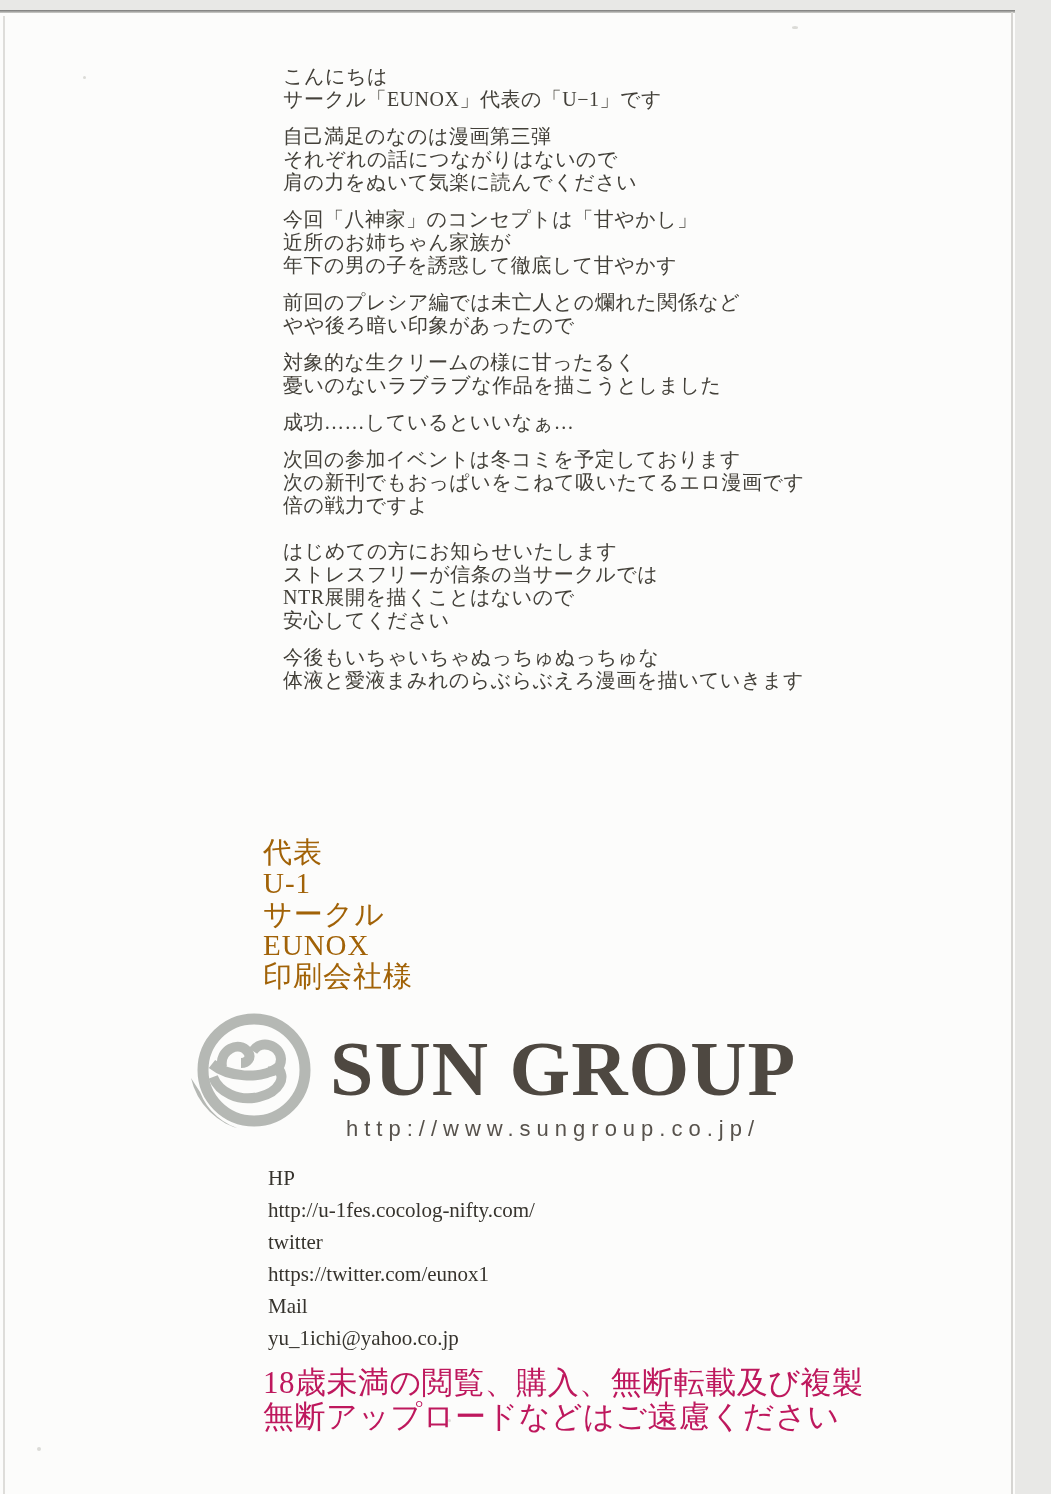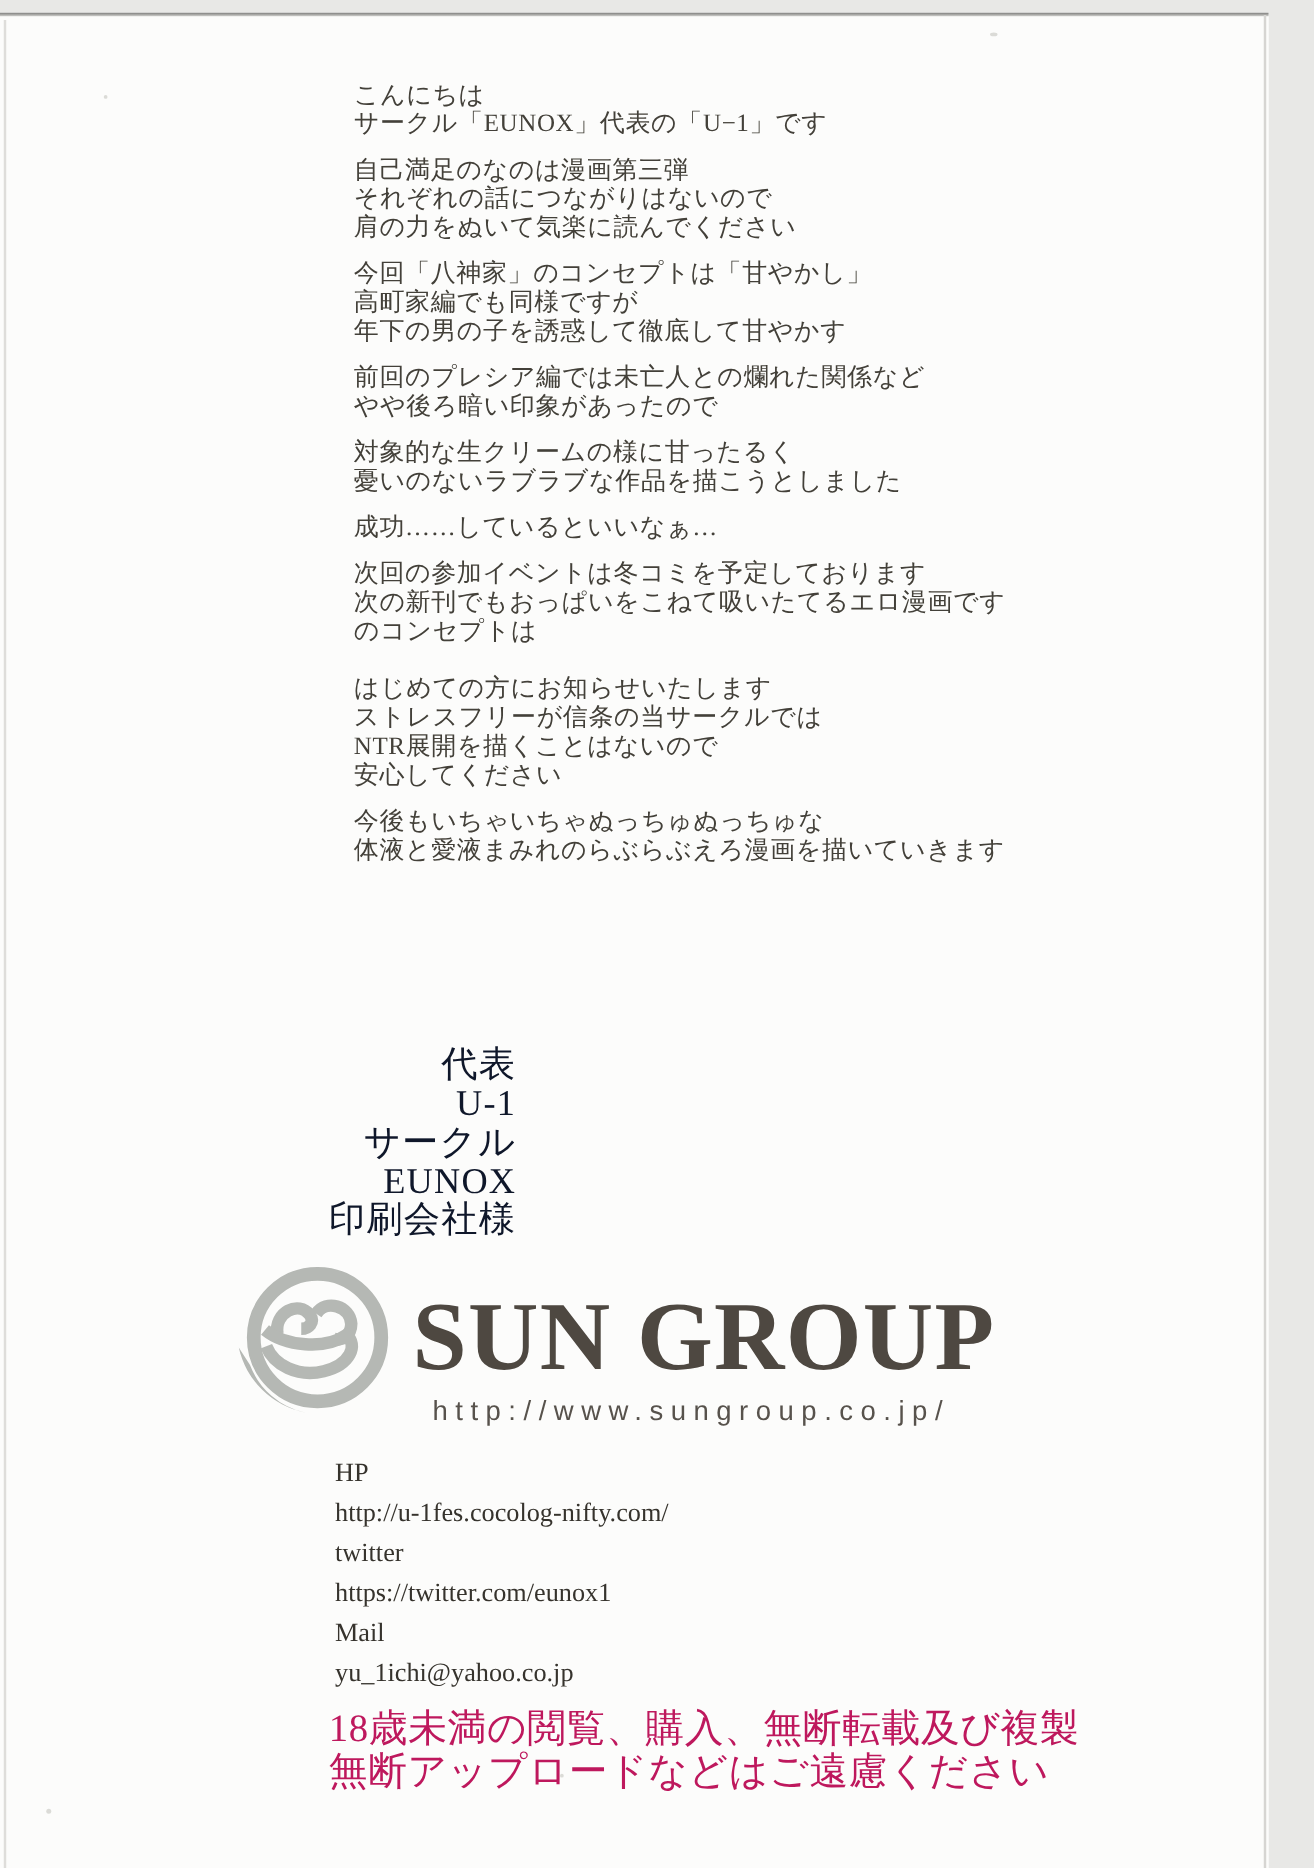--- a/index.html
+++ b/index.html
@@ -26,21 +26,21 @@
     font-size:20px;line-height:23px;color:#434039;
     letter-spacing:0.5px;
   }
   .afterword p{margin:0 0 14px 0;}
   .afterword p.gap-large{margin-top:23px;}
   .ln{display:block;white-space:nowrap;}
 
   
   .credits{
     position:absolute;left:263px;top:827px;
-    font-size:29px;line-height:31px;color:#0f172a;letter-spacing:1px;text-align:right;
+    font-size:29px;line-height:31px;color:#a16207;letter-spacing:1px;
   }
   .credits div{white-space:nowrap;}
 
   
   .printer{position:absolute;left:186px;top:998px;display:flex;align-items:flex-end;}
   .printer svg{display:block;flex:0 0 auto;}
   .printer-right{margin-left:10px;}
   .printer-name{
     font-size:78px;font-weight:bold;line-height:1;
     margin-top:22px;letter-spacing:1px;color:#4e4841;
@@ -85,38 +85,38 @@
       <span class="ln">こんにちは</span>
       <span class="ln">サークル「EUNOX」代表の「U−1」です</span>
     </p>
     <p class="para">
       <span class="ln">自己満足のなのは漫画第三弾</span>
       <span class="ln">それぞれの話につながりはないので</span>
       <span class="ln">肩の力をぬいて気楽に読んでください</span>
     </p>
     <p class="para">
       <span class="ln">今回「八神家」のコンセプトは「甘やかし」</span>
-      <span class="ln">高町家編でも同様ですが</span>
+      <span class="ln">近所のお姉ちゃん家族が</span>
       <span class="ln">年下の男の子を誘惑して徹底して甘やかす</span>
     </p>
     <p class="para">
       <span class="ln">前回のプレシア編では未亡人との爛れた関係など</span>
       <span class="ln">やや後ろ暗い印象があったので</span>
     </p>
     <p class="para">
       <span class="ln">対象的な生クリームの様に甘ったるく</span>
       <span class="ln">憂いのないラブラブな作品を描こうとしました</span>
     </p>
     <p class="para">
       <span class="ln">成功……しているといいなぁ…</span>
     </p>
     <p class="para">
       <span class="ln">次回の参加イベントは冬コミを予定しております</span>
       <span class="ln">次の新刊でもおっぱいをこねて吸いたてるエロ漫画です</span>
-      <span class="ln">のコンセプトは</span>
+      <span class="ln">倍の戦力ですよ</span>
     </p>
     <p class="para gap-large">
       <span class="ln">はじめての方にお知らせいたします</span>
       <span class="ln">ストレスフリーが信条の当サークルでは</span>
       <span class="ln">NTR展開を描くことはないので</span>
       <span class="ln">安心してください</span>
     </p>
     <p class="para">
       <span class="ln">今後もいちゃいちゃぬっちゅぬっちゅな</span>
       <span class="ln">体液と愛液まみれのらぶらぶえろ漫画を描いていきます</span>

